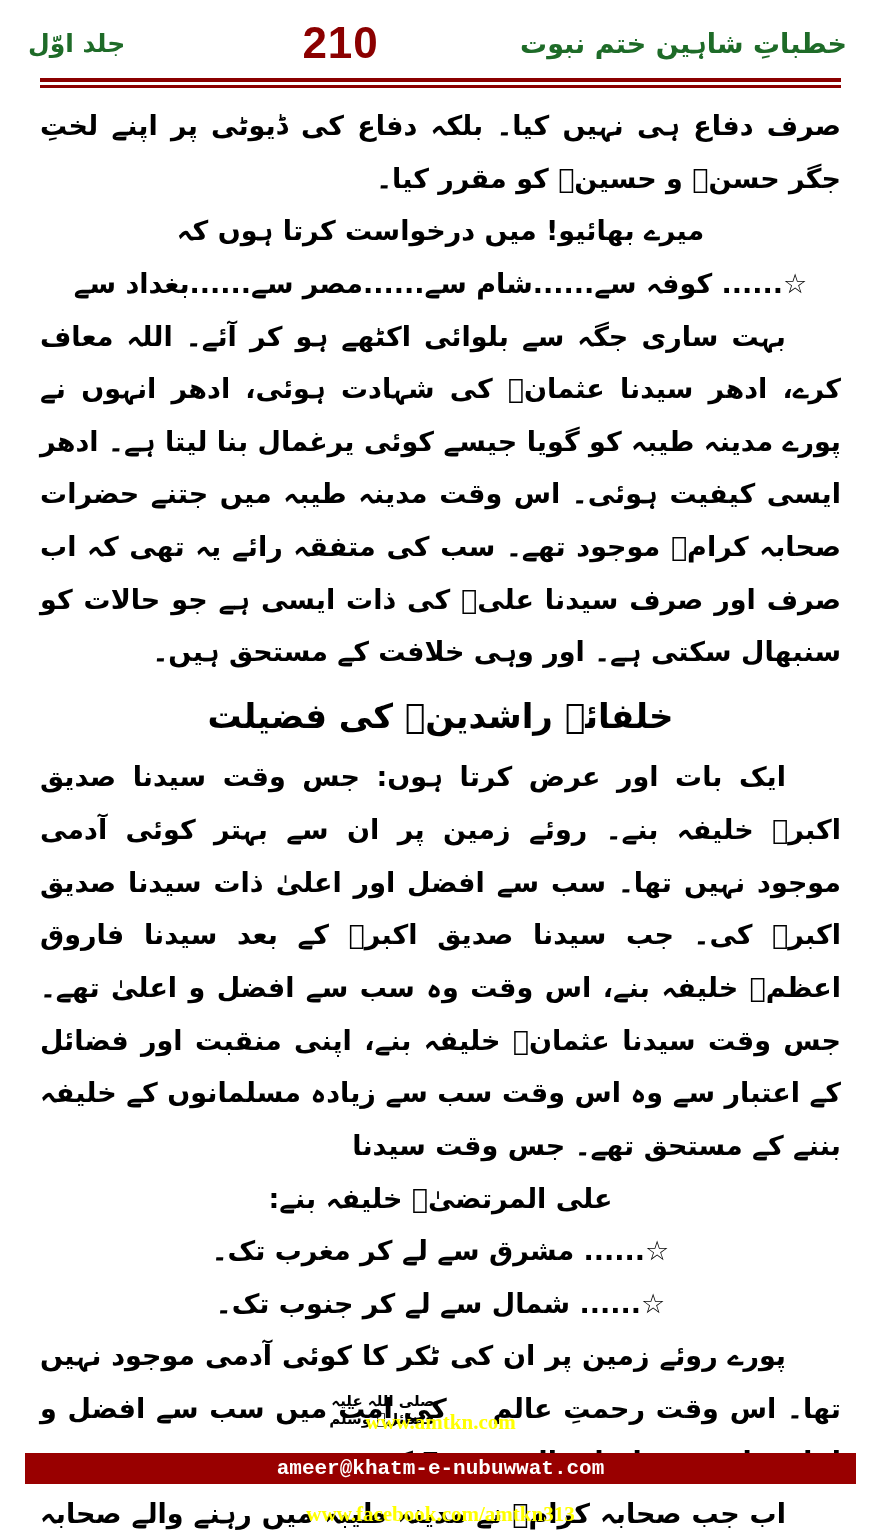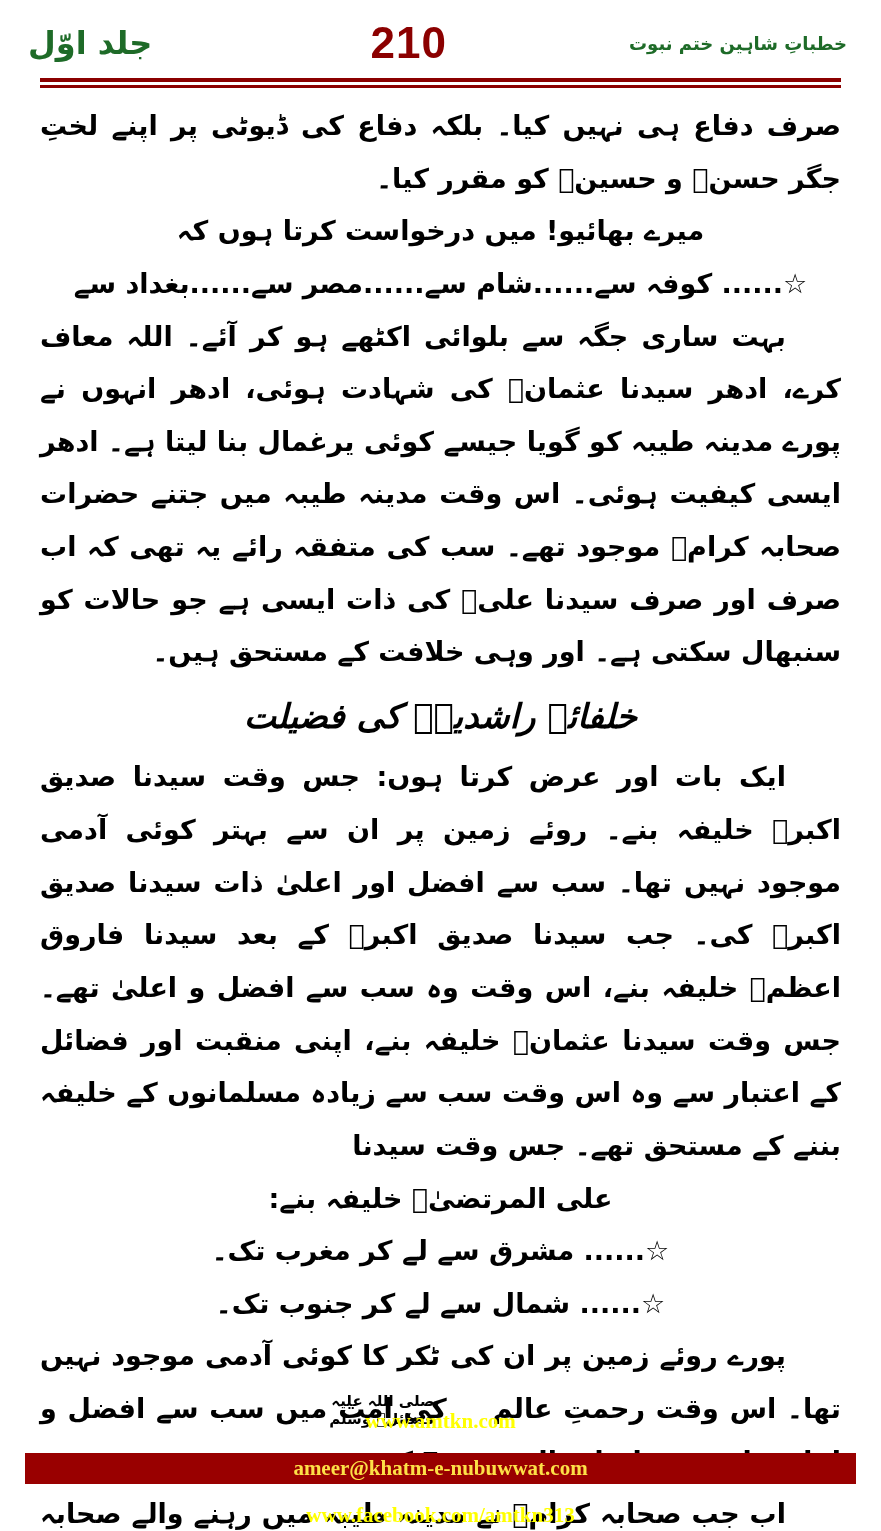--- a/index.html
+++ b/index.html
@@ -11,70 +11,69 @@
     font-family:"DejaVu Sans", sans-serif;
     overflow:hidden;
   }
   
   .header{
     position:absolute;top:14px;left:28px;right:34px;height:58px;
     display:flex;align-items:center;justify-content:space-between;
     direction:ltr;
   }
   .volume{
-    color:#1E6B28;font-size:32px;font-weight:700;direction:rtl;
+    color:#1E6B28;font-size:25px;font-weight:700;direction:rtl;
     flex:0 0 auto;
   }
   .pagenum{
     color:#8B0000;font-size:44px;font-weight:700;letter-spacing:1px;
     flex:0 0 auto;transform:translateX(18px);
     font-family:Liberation Sans, sans-serif;
   }
   .booktitle{
-    color:#1E6B28;font-size:18px;font-weight:700;direction:rtl;
+    color:#1E6B28;font-size:27px;font-weight:700;direction:rtl;
     flex:0 0 auto;
   }
   .rule-wrap{position:absolute;top:78px;left:40px;right:40px;}
   .rule{height:4px;background:#8B0000;border:0;margin:0;}
   .rule + .rule{margin-top:3px;height:3px;}
   
   .body{
     position:absolute;top:100px;left:40px;right:40px;bottom:110px;
     direction:rtl;
     color:#000;
     font-size:27px;font-weight:700;line-height:1.95;
     text-align:justify;
   }
   .para{margin:0;text-align:justify;}
   .para.indent{text-indent:55px;}
   .center-line{text-align:center;margin:0;}
   .star-line{text-align:center;margin:0;letter-spacing:1px;}
   .section-heading{
     text-align:center;font-size:34px;font-weight:800;margin:10px 0 8px 0;
     line-height:1.6;
-    font-style:italic;
   }
   .khalifa-line{text-align:center;margin:0;}
   .durood-seal{
     display:inline-block;vertical-align:middle;
     font-size:15px;line-height:1.15;font-weight:700;
     text-align:center;margin:0 3px;max-width:40px;
   }
   .durood-seal .d-line{display:block;white-space:nowrap;}
   
   .footer-bar{
     position:absolute;left:25px;right:25px;bottom:47px;height:31px;
     background:#990000;
     display:flex;align-items:center;justify-content:center;gap:22px;
     direction:ltr;
     font-family:"Liberation Serif","DejaVu Serif",serif;
     font-size:21px;font-weight:700;flex-direction:column;
   }
   .footer-bar .yellow{color:#FFFF00;}
-  .footer-bar .white{color:#fde047;}
+  .footer-bar .white{color:#ffffff;font-family:Liberation Mono, monospace;}
 </style>
 </head>
 <body>
 
 <div class="page">
 
   <div class="header">
     <span class="volume">جلد اوّل</span>
     <span class="pagenum">210</span>
     <span class="booktitle">خطباتِ شاہین ختم نبوت</span>

